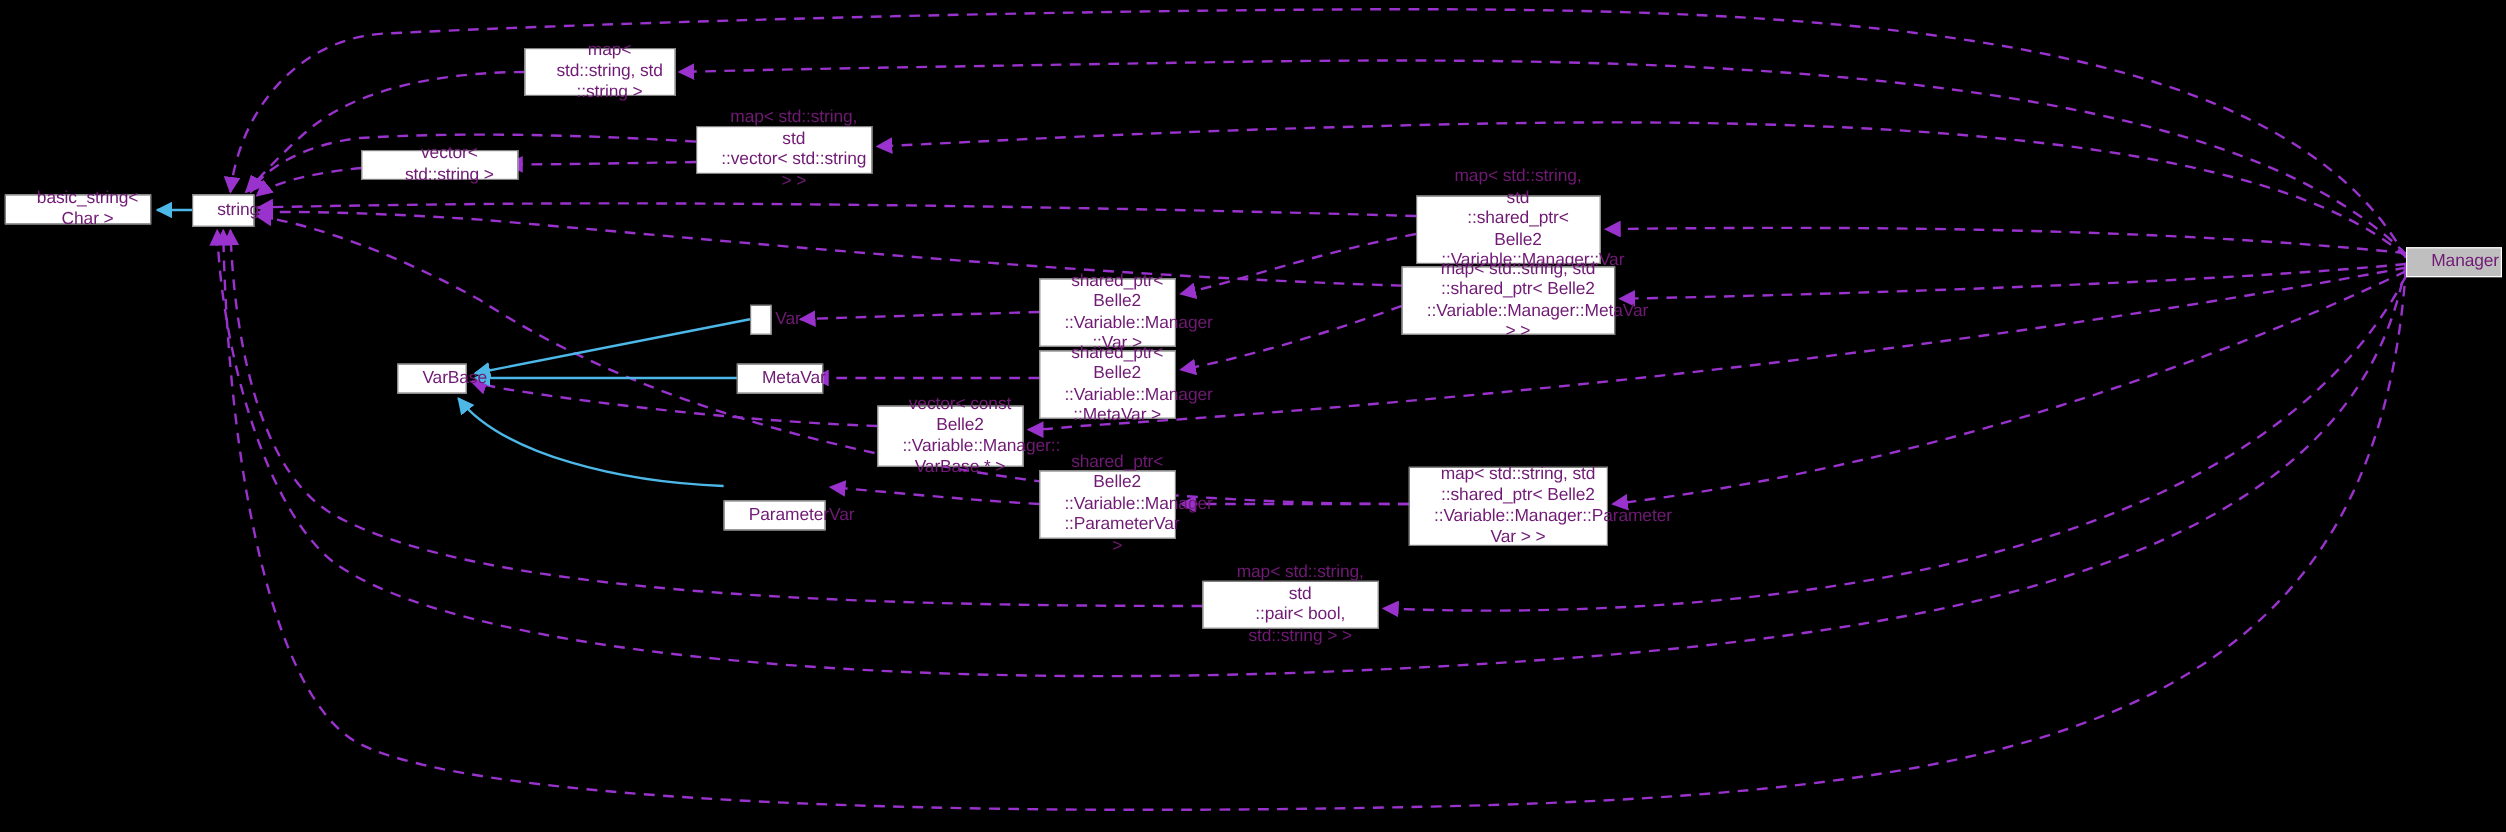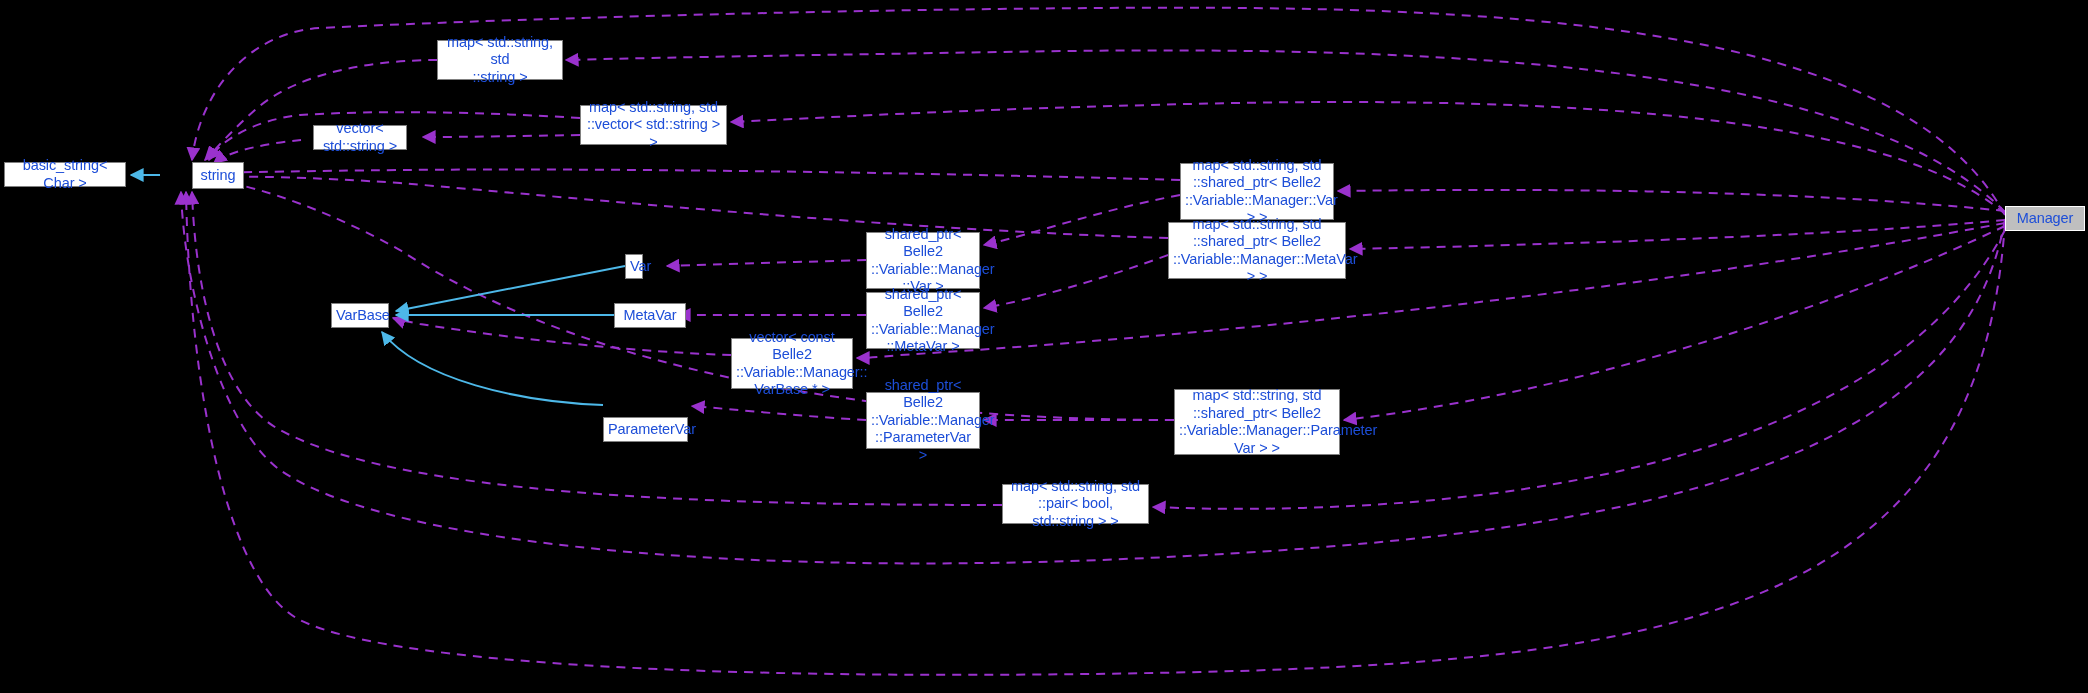--- a/index.html
+++ b/index.html
@@ -19,31 +19,32 @@
     position: absolute;
     left: 0; top: 0;
     width: 2088px;
     height: 693px;
   }
   .node {
     position: absolute;
     box-sizing: border-box;
     background: #ffffff;
     border: 1px solid #808080;
-    color: #1d4ed8;
+    color: #701a75;
     font-family: "Liberation Sans", sans-serif;
     font-size: 14.5px;
     line-height: 17.5px;
     text-align: center;
     display: flex;
     align-items: center;
     justify-content: flex-start;
     white-space: pre-line;
     z-index: 5;
     letter-spacing: -0.1px;
+    padding-left: 16px;
   }
   .node.focus {
     background: #bfbfbf;
     border: 1px solid #ffffff;
   }
   .node-label {
     display: block;
     width: 100%;
     padding: 0 4px;
     box-sizing: border-box;
@@ -95,24 +96,24 @@
     <g id="inherit-edges">
       <path d="M 160,175 L 131,175" fill="none" stroke="#4db8e8" stroke-width="2" marker-end="url(#arrow-inherit)"></path>
       <path d="M 625,266 L 396,311" fill="none" stroke="#4db8e8" stroke-width="2" marker-end="url(#arrow-inherit)"></path>
       <path d="M 614,315 L 396,315" fill="none" stroke="#4db8e8" stroke-width="2" marker-end="url(#arrow-inherit)"></path>
       <path d="M 603,405 C 520,402 420,380 382,332" fill="none" stroke="#4db8e8" stroke-width="2" marker-end="url(#arrow-inherit)"></path>
     </g>
   </svg>
 
   <div id="node-layer">
       <div class="node" style="left: 4px; top: 162px; width: 122px; height: 25px;"><span class="node-label">basic_string&lt; Char &gt;</span></div>
-      <div class="node" style="left: 160px; top: 162px; width: 52px; height: 27px; margin-left: 32px;"><span class="node-label">string</span></div>
+      <div class="node" style="left: 160px; top: 162px; width: 52px; height: 27px;"><span class="node-label">string</span></div>
       <div class="node" style="left: 437px; top: 40px; width: 126px; height: 40px;"><span class="node-label">map&lt; std::string, std
 ::string &gt;</span></div>
-      <div class="node" style="left: 301px; top: 125px; width: 94px; height: 25px; margin-left: 12px;"><span class="node-label">vector&lt; std::string &gt;</span></div>
+      <div class="node" style="left: 301px; top: 125px; width: 131px; height: 25px;"><span class="node-label">vector&lt; std::string &gt;</span></div>
       <div class="node" style="left: 580px; top: 105px; width: 147px; height: 40px;"><span class="node-label">map&lt; std::string, std
 ::vector&lt; std::string &gt; &gt;</span></div>
       <div class="node" style="left: 1180px; top: 163px; width: 154px; height: 57px;"><span class="node-label">map&lt; std::string, std
 ::shared_ptr&lt; Belle2
 ::Variable::Manager::Var &gt; &gt;</span></div>
       <div class="node" style="left: 1168px; top: 222px; width: 178px; height: 57px;"><span class="node-label">map&lt; std::string, std
 ::shared_ptr&lt; Belle2
 ::Variable::Manager::MetaVar &gt; &gt;</span></div>
       <div class="node focus" style="left: 2005px; top: 206px; width: 80px; height: 25px;"><span class="node-label">Manager</span></div>
       <div class="node" style="left: 866px; top: 232px; width: 114px; height: 57px;"><span class="node-label">shared_ptr&lt; Belle2

